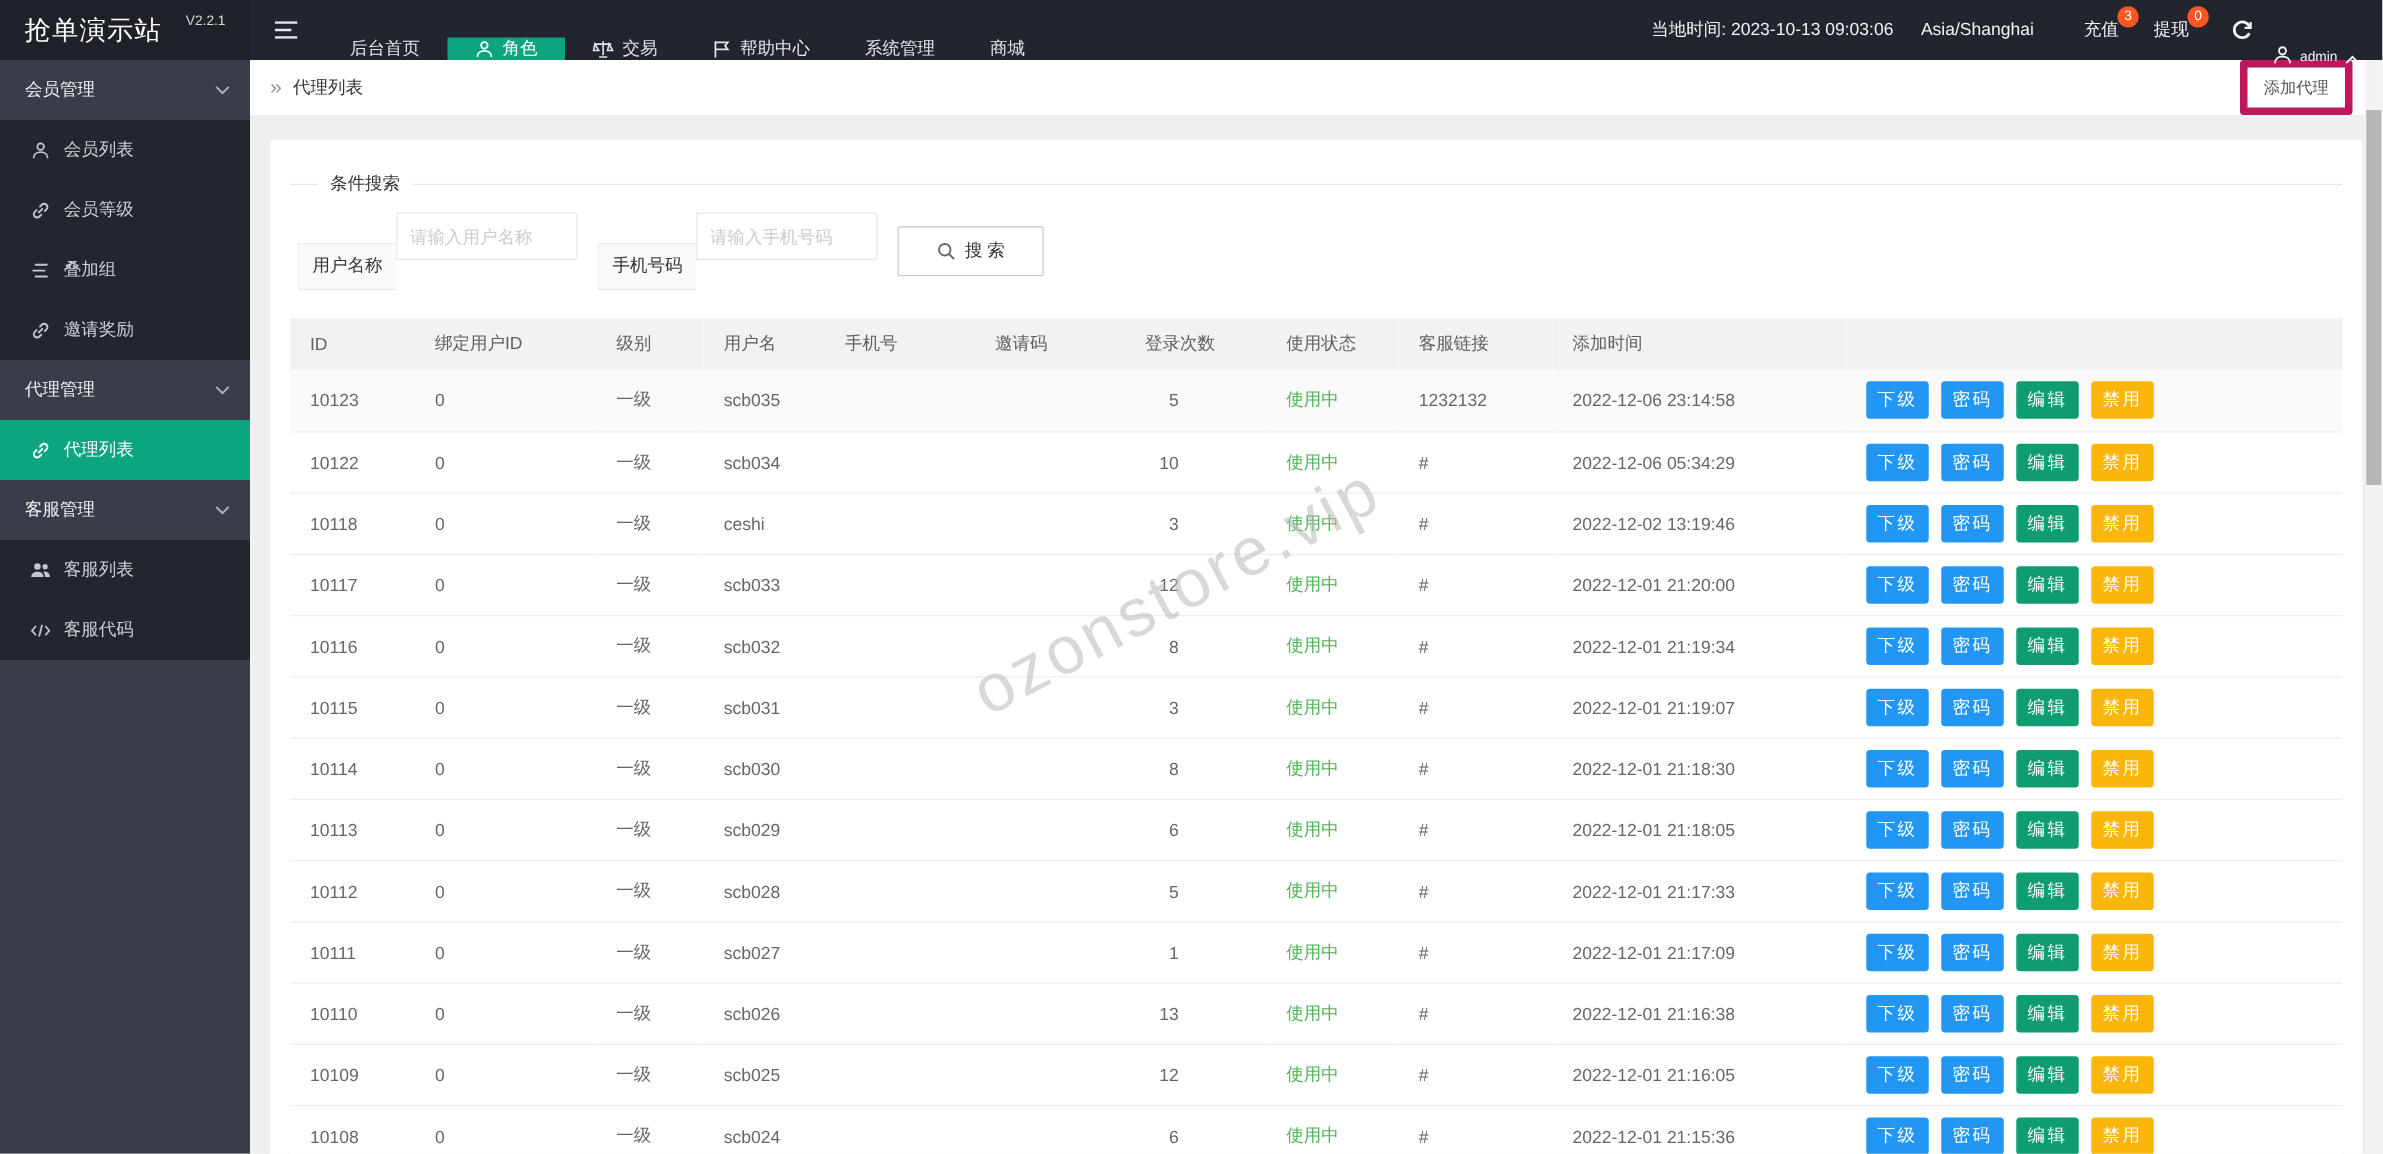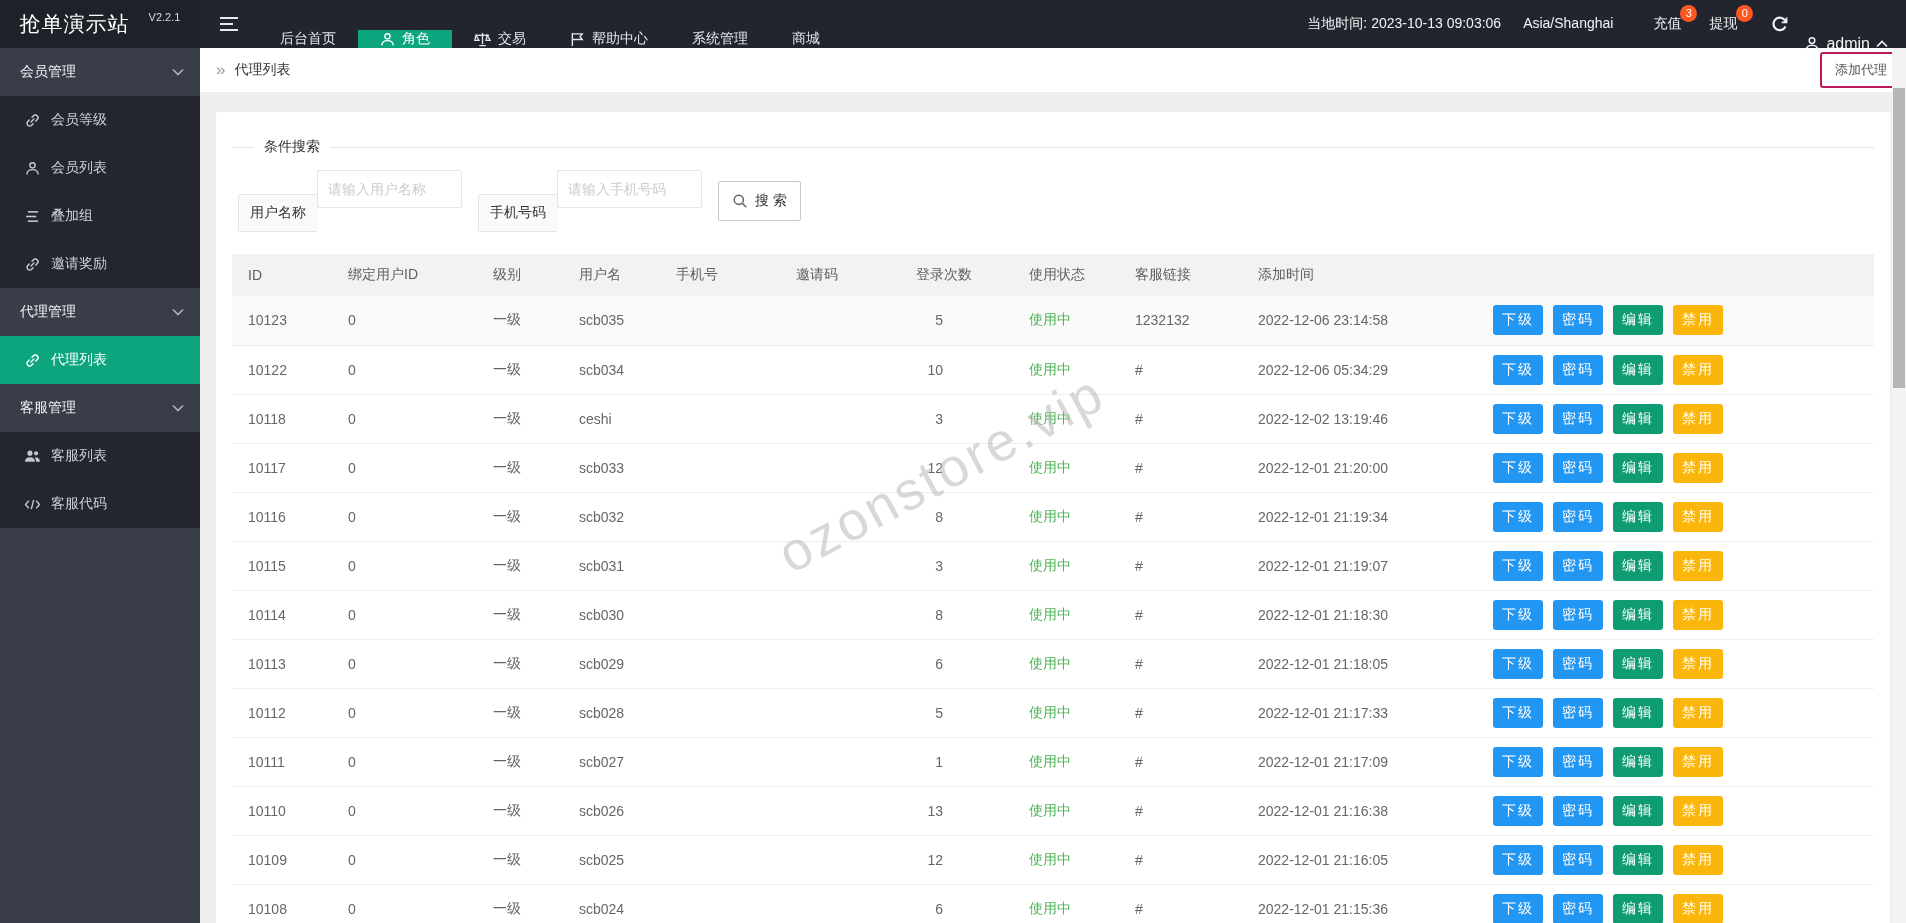--- a/index.html
+++ b/index.html
@@ -18,58 +18,58 @@
   .nav-item { display:flex; align-items:center; gap:7px; padding:0 22px; font-size:14px;
     color:#e3e5ea; cursor:pointer; }
   .nav-item.active { background:#0da57d; color:#fff; }
   .tb-right { margin-left:auto; display:flex; align-items:center; padding-right:18px; }
   .tb-time { font-size:14px; color:#f2f3f5; margin-right:26px; }
   .tb-time .tz { margin-left:22px; }
   .tb-link { position:relative; font-size:14px; color:#f2f3f5; padding:0 14px; cursor:pointer; }
   .badge { position:absolute; top:-10px; right:-2px; min-width:17px; height:17px; line-height:17px;
     border-radius:9px; background:#ff5722; color:#fff; font-size:11px; text-align:center; padding:0 4px; }
   .tb-refresh { margin:0 16px 0 20px; cursor:pointer; display:flex; align-items:center; }
-  .tb-user { display:flex; align-items:center; gap:6px; font-size:16px; color:#f2f3f5; cursor:pointer;margin-top:40px; }
+  .tb-user { display:flex; align-items:flex-end; gap:6px; font-size:11px; color:#f2f3f5; cursor:pointer;margin-top:40px; }
 
   
   .sidebar { position:absolute; top:48px; left:0; bottom:0; width:200px; background:#393d49; z-index:20; }
   .sb-group-title { height:48px; display:flex; align-items:center; padding:0 20px; color:#f0f1f3;
     font-size:14px; position:relative; cursor:pointer; }
   .sb-group-title .chev { position:absolute; right:16px; color:#aeb3bd; display:flex; }
   .sb-items { background:#23262e; }
   .sb-item { height:48px; display:flex; align-items:center; gap:10px; padding-left:23px;
     color:#cdd0d7; font-size:14px; cursor:pointer; }
   .sb-item .ic { display:flex; width:18px; justify-content:center; color:#c3c7cf; }
   .sb-item.active { background:#0da57d; color:#fff; }
   .sb-item.active .ic { color:#fff; }
 
   
   .main { position:absolute; left:200px; top:48px; right:0; bottom:0; }
   .crumbbar { background:#fff; height:44px; display:flex; align-items:center; padding:0 16px; position:relative; }
   .crumb-arrow { color:#999; font-size:17px; margin-right:9px; }
   .crumb-title { color:#333; font-size:14px; }
-  .add-btn { position:absolute; right:4px; top:50%; transform:translateY(-50%);
-    background:#fff; border:2px solid #be185d; border-radius:3px; color:#555;
+  .add-btn { position:absolute; right:24px; top:50%; transform:translateY(-50%);
+    background:#fff; border:6px solid #be185d; border-radius:3px; color:#555;
     font-size:13px; padding:7px 13px; cursor:pointer; font-family:inherit; }
   .content { padding:20px 16px 0 16px; }
   .card { background:#fff; border-radius:3px; padding:16px; position:relative; min-height:830px; overflow:hidden; }
 
   
   .field { border:none; border-top:1px solid #e6e6e6; margin:10px 0 0 0; padding:0 10px; }
   .field legend { font-size:14px; color:#333; padding:0 10px; margin-left:12px; }
   .search-row { display:flex; align-items:center; margin:14px 0 22px 6px; }
   .inp-group { display:flex; margin-right:16px; }
   .inp-label { background:#fafafa; border:1px solid #e6e6e6; border-right:none; height:38px;
     display:flex; align-items:center; padding:0 11px; font-size:14px; color:#333;
     border-radius:2px 0 0 2px; white-space:nowrap;margin-top:24px; }
   .inp { border:1px solid #e6e6e6; height:38px; width:145px; padding:0 10px; font-size:14px;
     color:#666; border-radius:0 2px 2px 0; outline:none; font-family:inherit; }
   .inp::placeholder { color:#ccc; }
   .search-btn { height:40px; background:#fff; border:1px solid #c9c9c9; border-radius:2px;
-    display:flex; align-items:center; gap:7px; padding:0 13px; font-size:14px; color:#333;
+    display:flex; align-items:center; gap:7px; padding:0 30px; font-size:14px; color:#333;
     cursor:pointer; font-family:inherit; }
   .search-btn .ic { color:#666; display:flex; }
 
   
   table { width:100%; border-collapse:collapse; table-layout:fixed; font-size:14px; color:#666; }
   thead th { background:#f2f2f2; color:#5f5f5f; font-weight:normal; text-align:left;
     height:42px; padding:0 0 0 16px; overflow:hidden; white-space:nowrap; }
   tbody td { height:49px; padding:0 0 0 16px; border-bottom:1px solid #eeeeee;
     overflow:hidden; white-space:nowrap; background:#fff; }
   tbody tr.hovered td { background:#fafafa; }
@@ -198,36 +198,36 @@
           <span>会员管理</span>
           <span class="chev">
             <svg width="12" height="8" viewBox="0 0 12 8" fill="none" stroke="currentColor" stroke-width="1.6">
               <polyline points="1,1.5 6,6.5 11,1.5"></polyline>
             </svg>
           </span>
         </div>
         <div class="sb-items">
           <div class="sb-item">
             <span class="ic">
+              <svg width="15" height="15" viewBox="0 0 16 16" fill="none" stroke="currentColor" stroke-width="1.5">
+                <circle cx="8" cy="4.6" r="2.8"></circle>
+                <path d="M2 14.5 c0-3.4 2.7-5.3 6-5.3 s6 1.9 6 5.3"></path>
+              </svg>
+            </span>
+            <span>会员列表</span>
+          </div>
+          <div class="sb-item">
+            <span class="ic">
               <svg width="15" height="15" viewBox="0 0 16 16" fill="none" stroke="currentColor" stroke-width="1.6" stroke-linecap="round">
                 <path d="M6.5 9.5 L9.5 6.5"></path>
                 <path d="M7.5 4.5 l1.5-1.5 a2.8 2.8 0 0 1 4 4 L11.5 8.5"></path>
                 <path d="M8.5 11.5 L7 13 a2.8 2.8 0 0 1 -4-4 l1.5-1.5"></path>
               </svg>
             </span>
             <span>会员等级</span>
-          </div>
-          <div class="sb-item">
-            <span class="ic">
-              <svg width="15" height="15" viewBox="0 0 16 16" fill="none" stroke="currentColor" stroke-width="1.5">
-                <circle cx="8" cy="4.6" r="2.8"></circle>
-                <path d="M2 14.5 c0-3.4 2.7-5.3 6-5.3 s6 1.9 6 5.3"></path>
-              </svg>
-            </span>
-            <span>会员列表</span>
           </div>
           <div class="sb-item">
             <span class="ic">
               <svg width="15" height="13" viewBox="0 0 16 14" fill="none" stroke="currentColor" stroke-width="1.7">
                 <line x1="3" y1="2" x2="14" y2="2"></line>
                 <line x1="1" y1="7" x2="12" y2="7"></line>
                 <line x1="3" y1="12" x2="14" y2="12"></line>
               </svg>
             </span>
             <span>叠加组</span>

